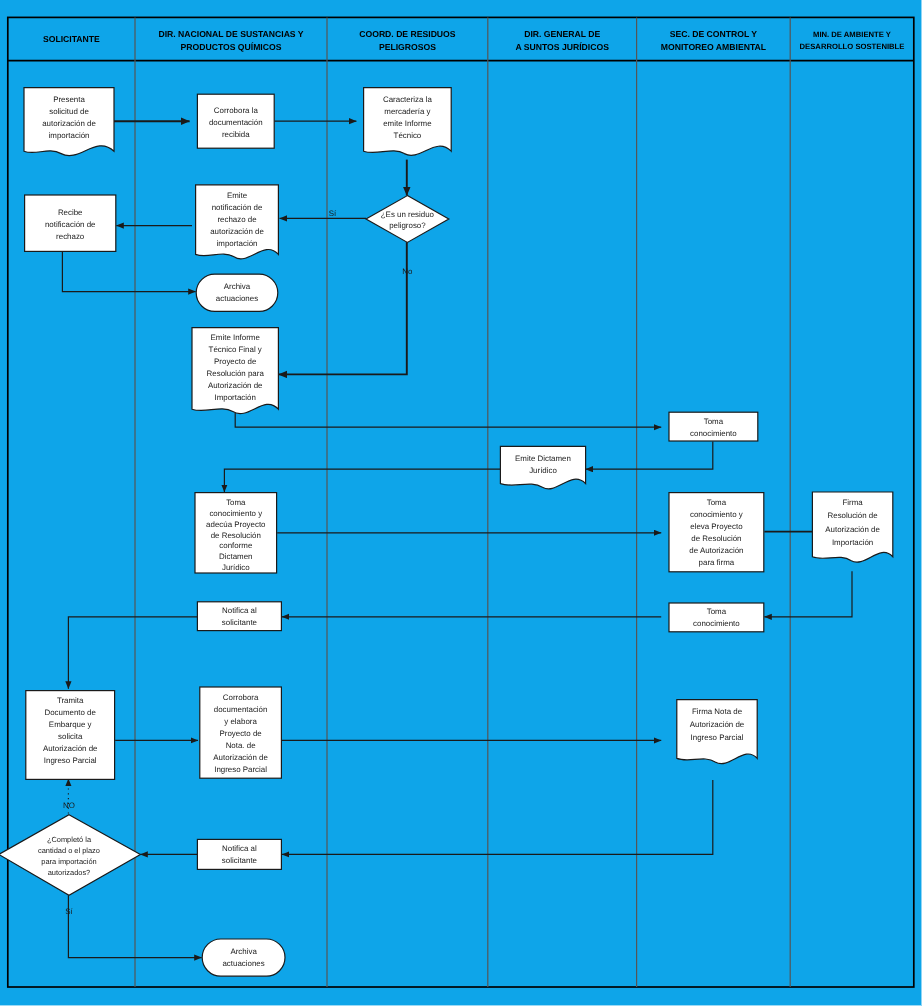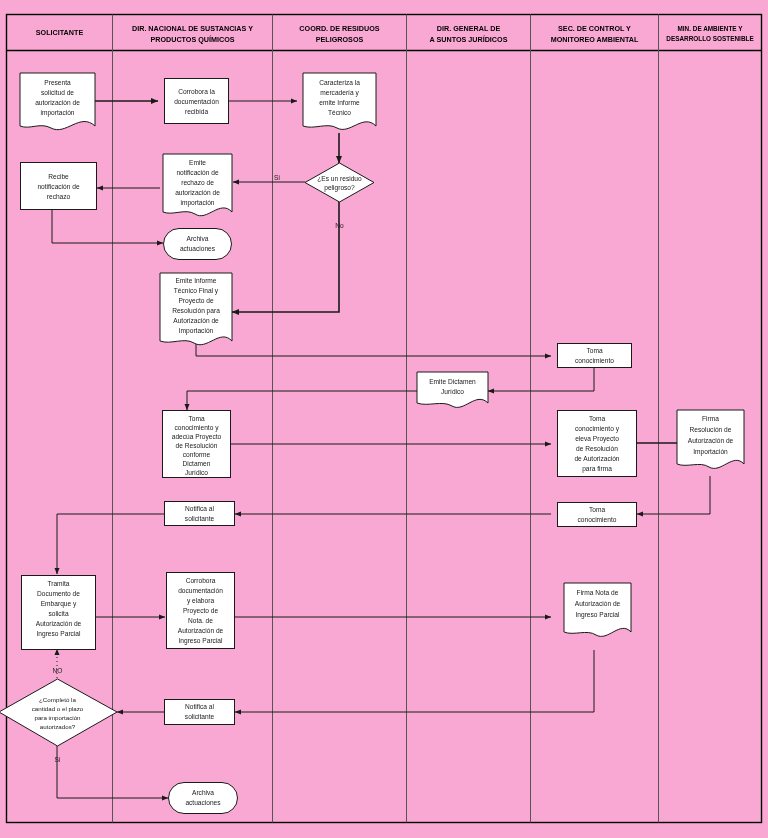--- a/index.html
+++ b/index.html
@@ -11,21 +11,21 @@
   body {
     font-family: "Liberation Sans", sans-serif;
     width: 768px;
     height: 838px;
     overflow: hidden;
   }
   #stage {
     position: relative;
     width: 768px;
     height: 838px;
-    background: #f9a8d4;
+    background: #0ea5e9;
   }
   #diagram-svg {
     position: absolute;
     left: 0;
     top: 0;
     width: 768px;
     height: 838px;
   }
   .lane-header-text {
     font-size: 7.2px;

